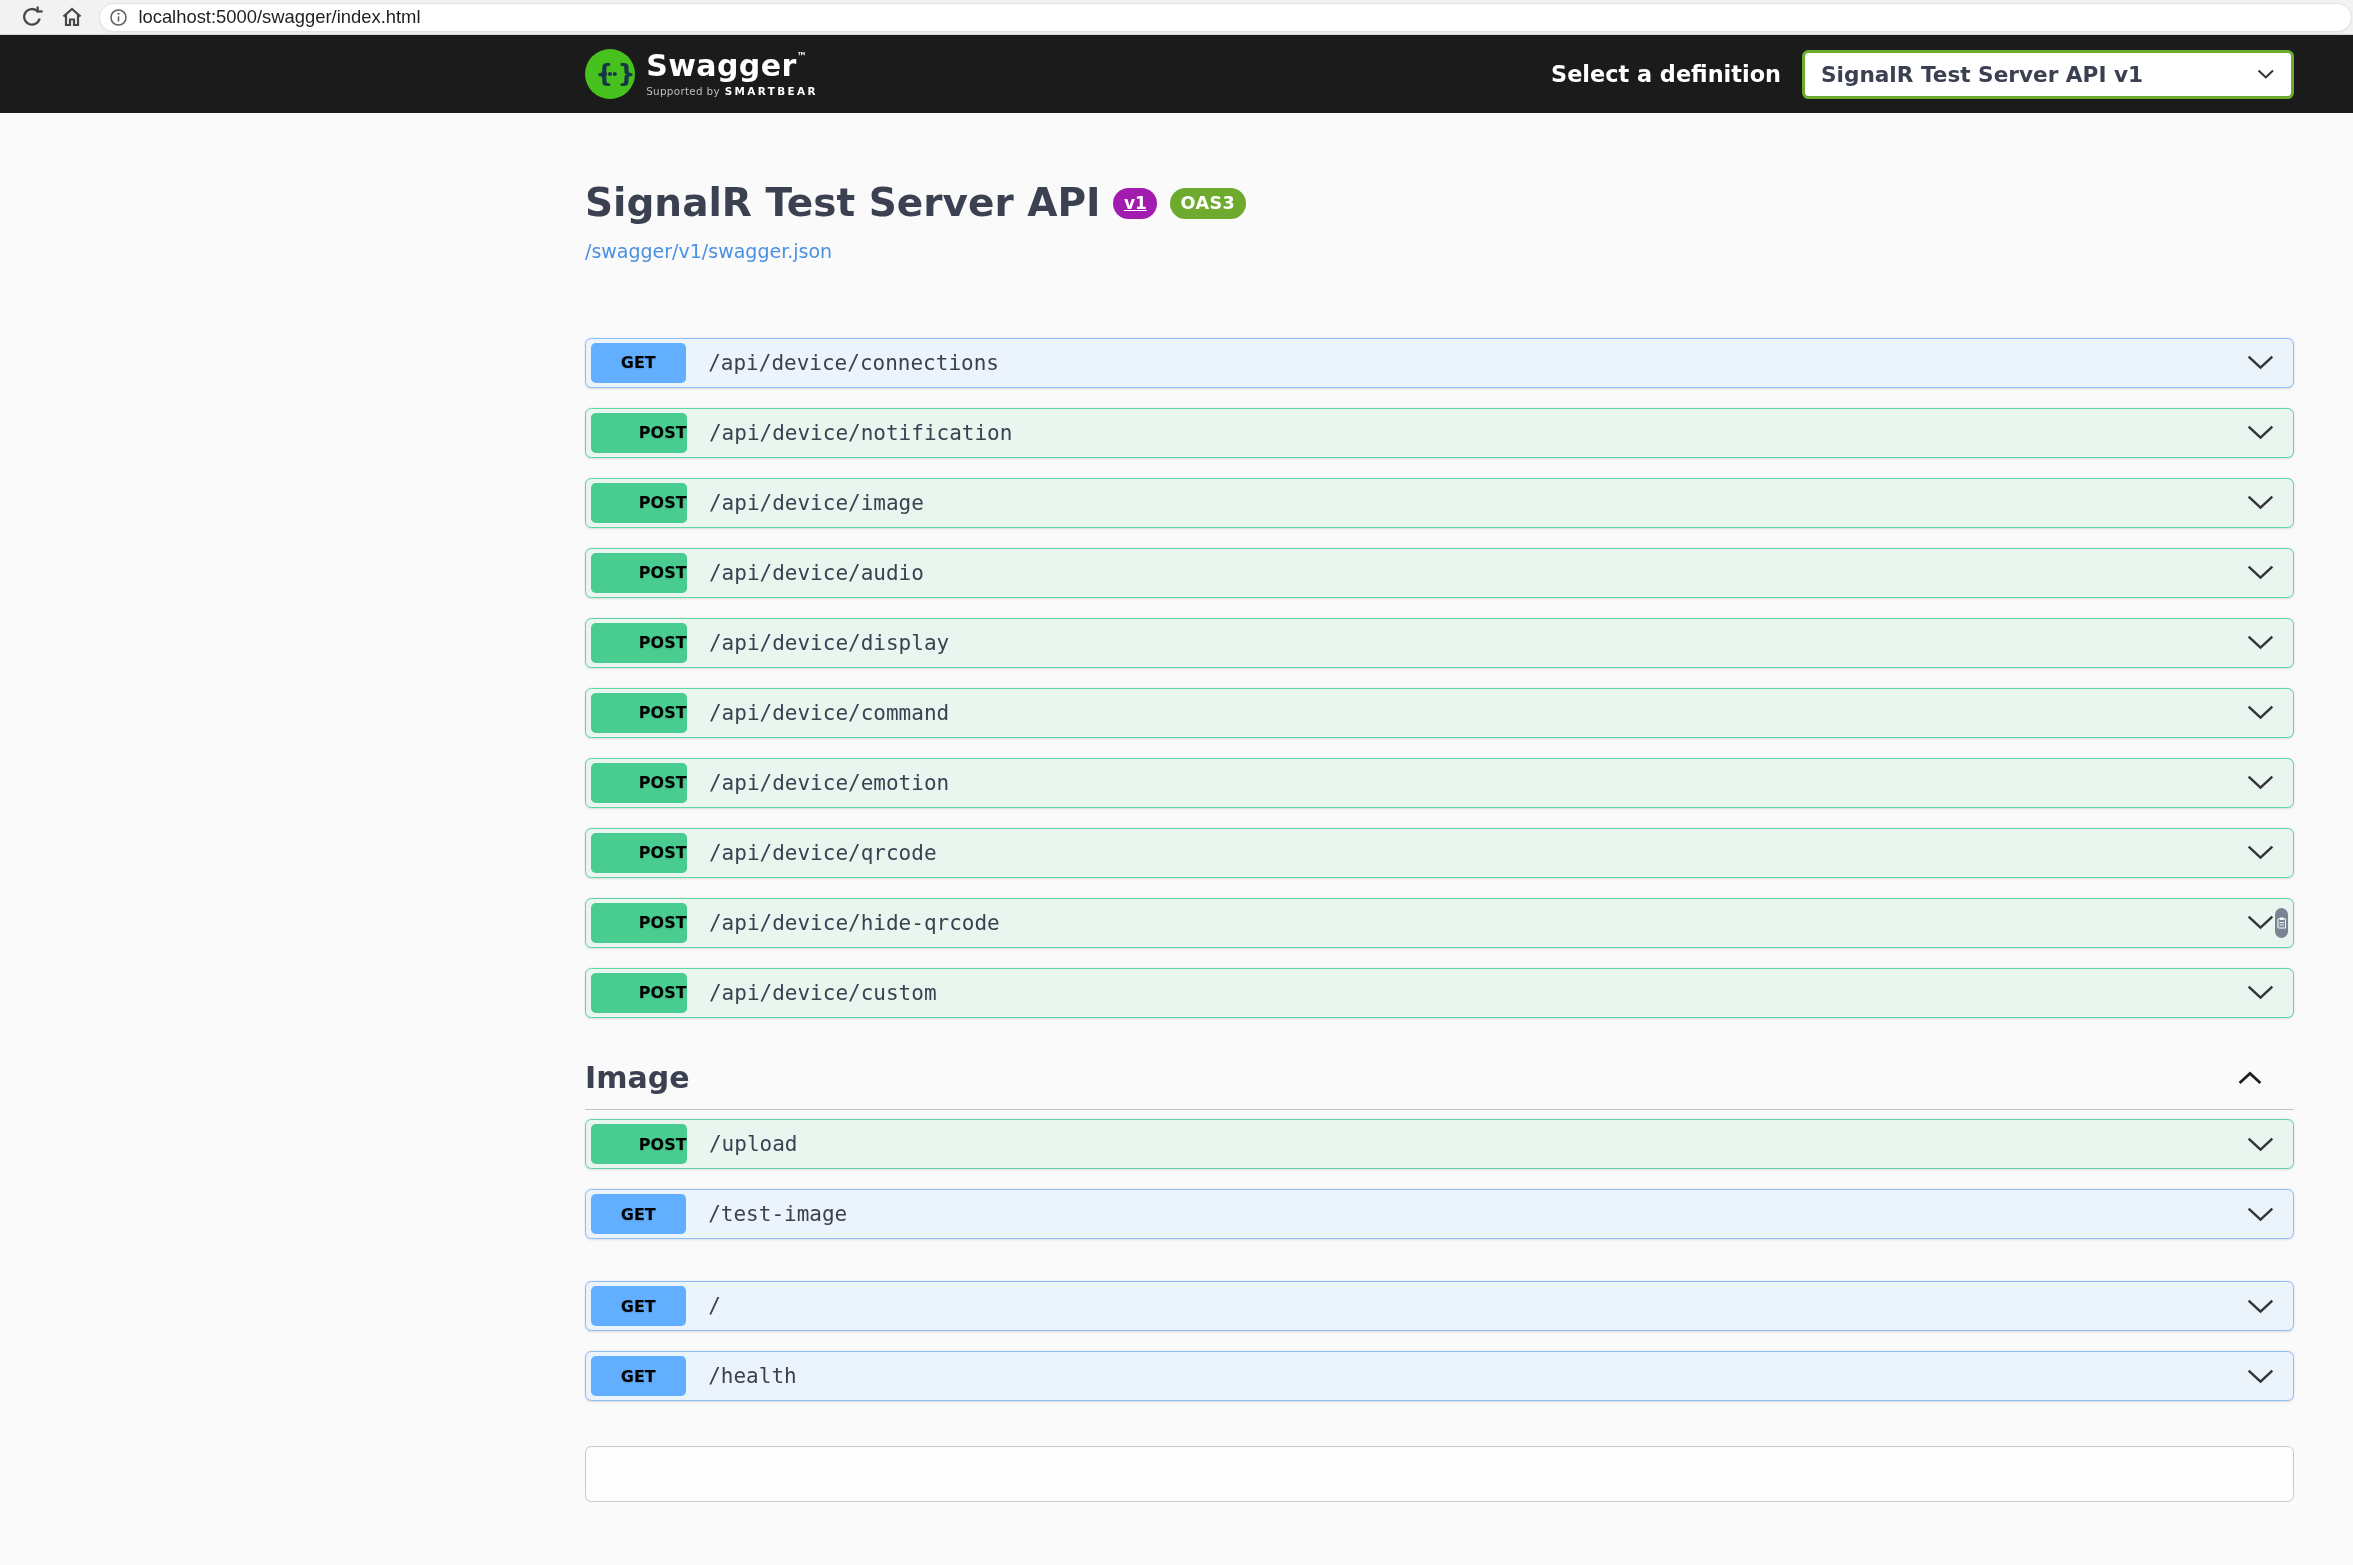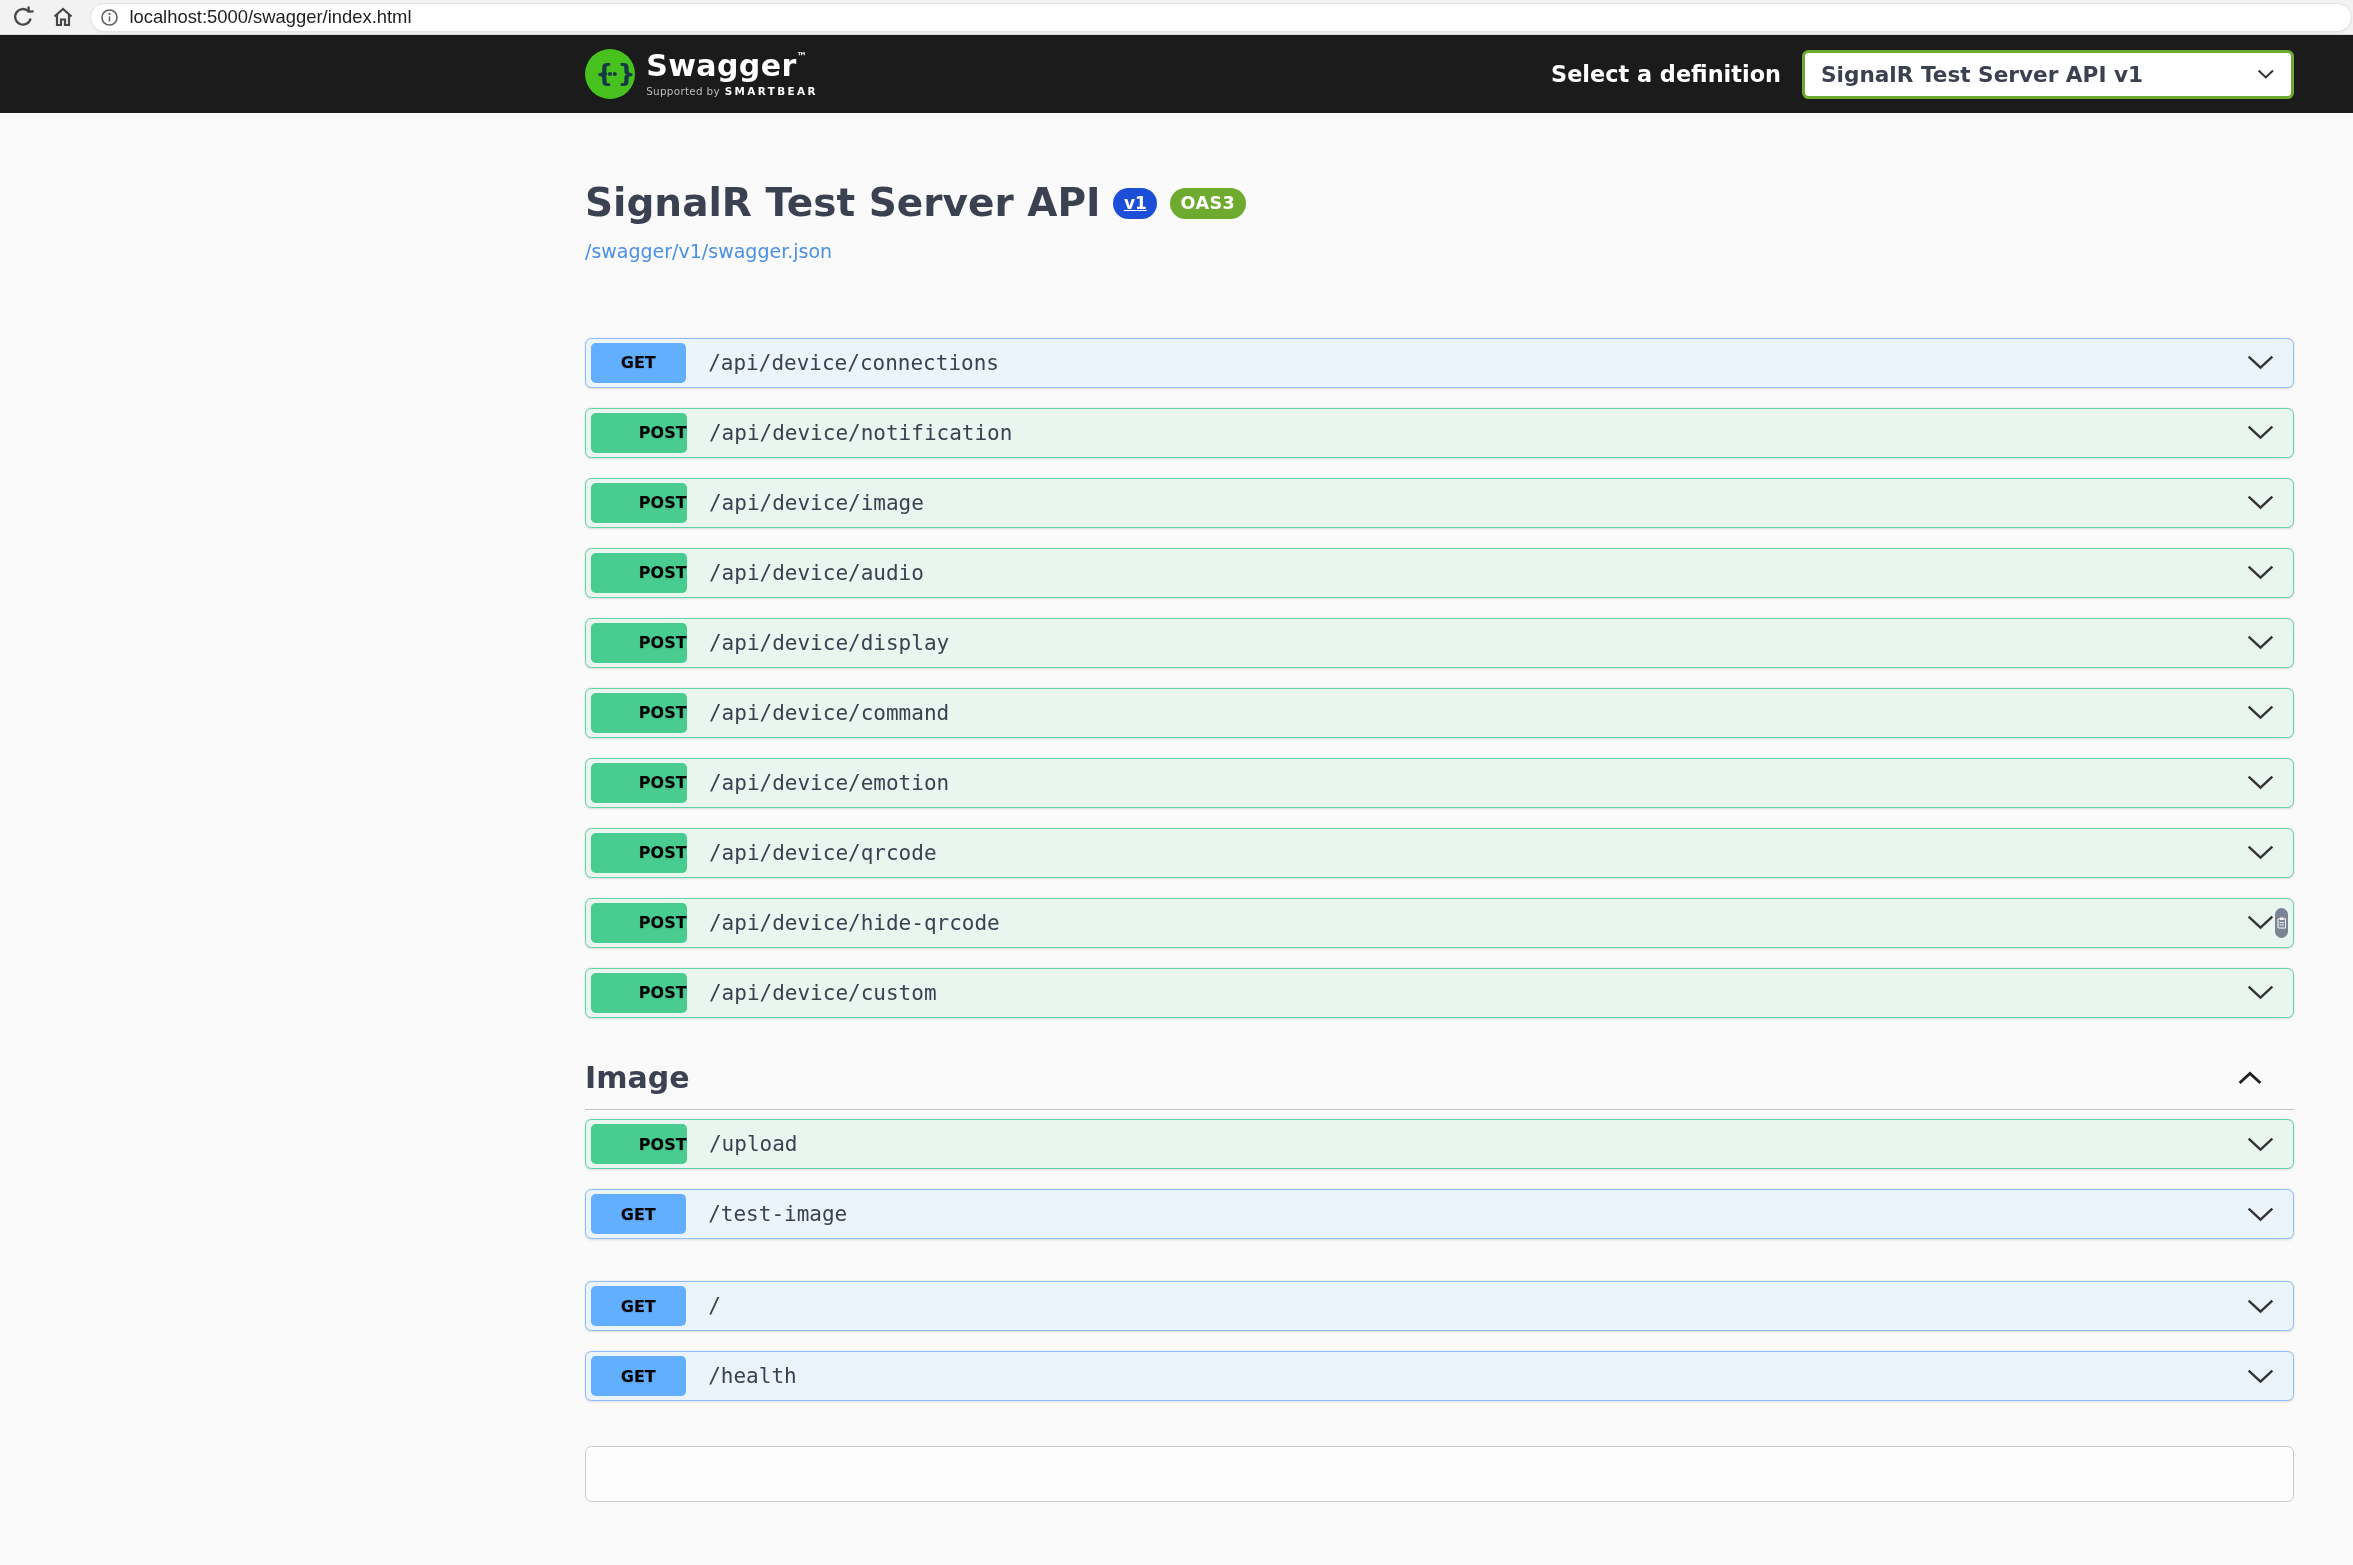--- a/index.html
+++ b/index.html
@@ -6,21 +6,21 @@
   html,body { margin:0; padding:0; }
   body {
     width:2354px; height:1566px; overflow:hidden;
     background:#fafafa;
     font-family:"DejaVu Sans", sans-serif;
   }
 
   
   .browser-bar{
     height:35px; background:#f2f2f2; border-bottom:0.8px solid #d8d8d8;
-    display:flex; align-items:center; padding-left:8px;
+    display:flex; align-items:center; padding-left:17px;
   }
   .nav-btn{ width:29px; height:29px; display:flex; align-items:center; justify-content:center; flex:0 0 auto; }
   .home-btn{ margin-left:11.2px; }
   .url-pill{
     flex:1; height:29px; margin-left:13px; margin-right:2.4px;
     background:#ffffff; border:0.8px solid #e3e3e3; border-radius:16px;
     box-shadow:0 0.8px 1.6px rgba(0,0,0,.05);
     display:flex; align-items:center; padding-left:8.8px;
   }
   .url-text{
@@ -46,21 +46,21 @@
     padding:0 16px; cursor:pointer;
   }
   .definition-value{ font-size:21.6px; font-weight:700; color:#3b4151; }
 
   
   .content{ margin-left:585px; width:1709px; }
   .title-row{ margin-top:67px; display:flex; align-items:center; }
   .api-title{ margin:0; font-size:39px; font-weight:700; color:#3b4151; line-height:1.2; }
   .pill{ color:#ffffff; font-weight:700; margin-left:13px; }
   .pill-version{
-    background:#1d4ed8; font-size:17px; border-radius:40px;
+    background:#a21caf; font-size:17px; border-radius:40px;
     padding:7.2px 10.4px; line-height:1;text-decoration:underline;
   }
   .pill-oas{
     background:#6eaa2d; font-size:17.6px; border-radius:16px;
     padding:6.4px 10.4px; line-height:1; letter-spacing:0.4px;
   }
   .spec-link{ display:inline-block; margin-top:13px; font-size:19px; color:#4990e2; text-decoration:none; }
 
   .section{ margin-top:42px; }
   .section:first-of-type{ margin-top:76px; }

